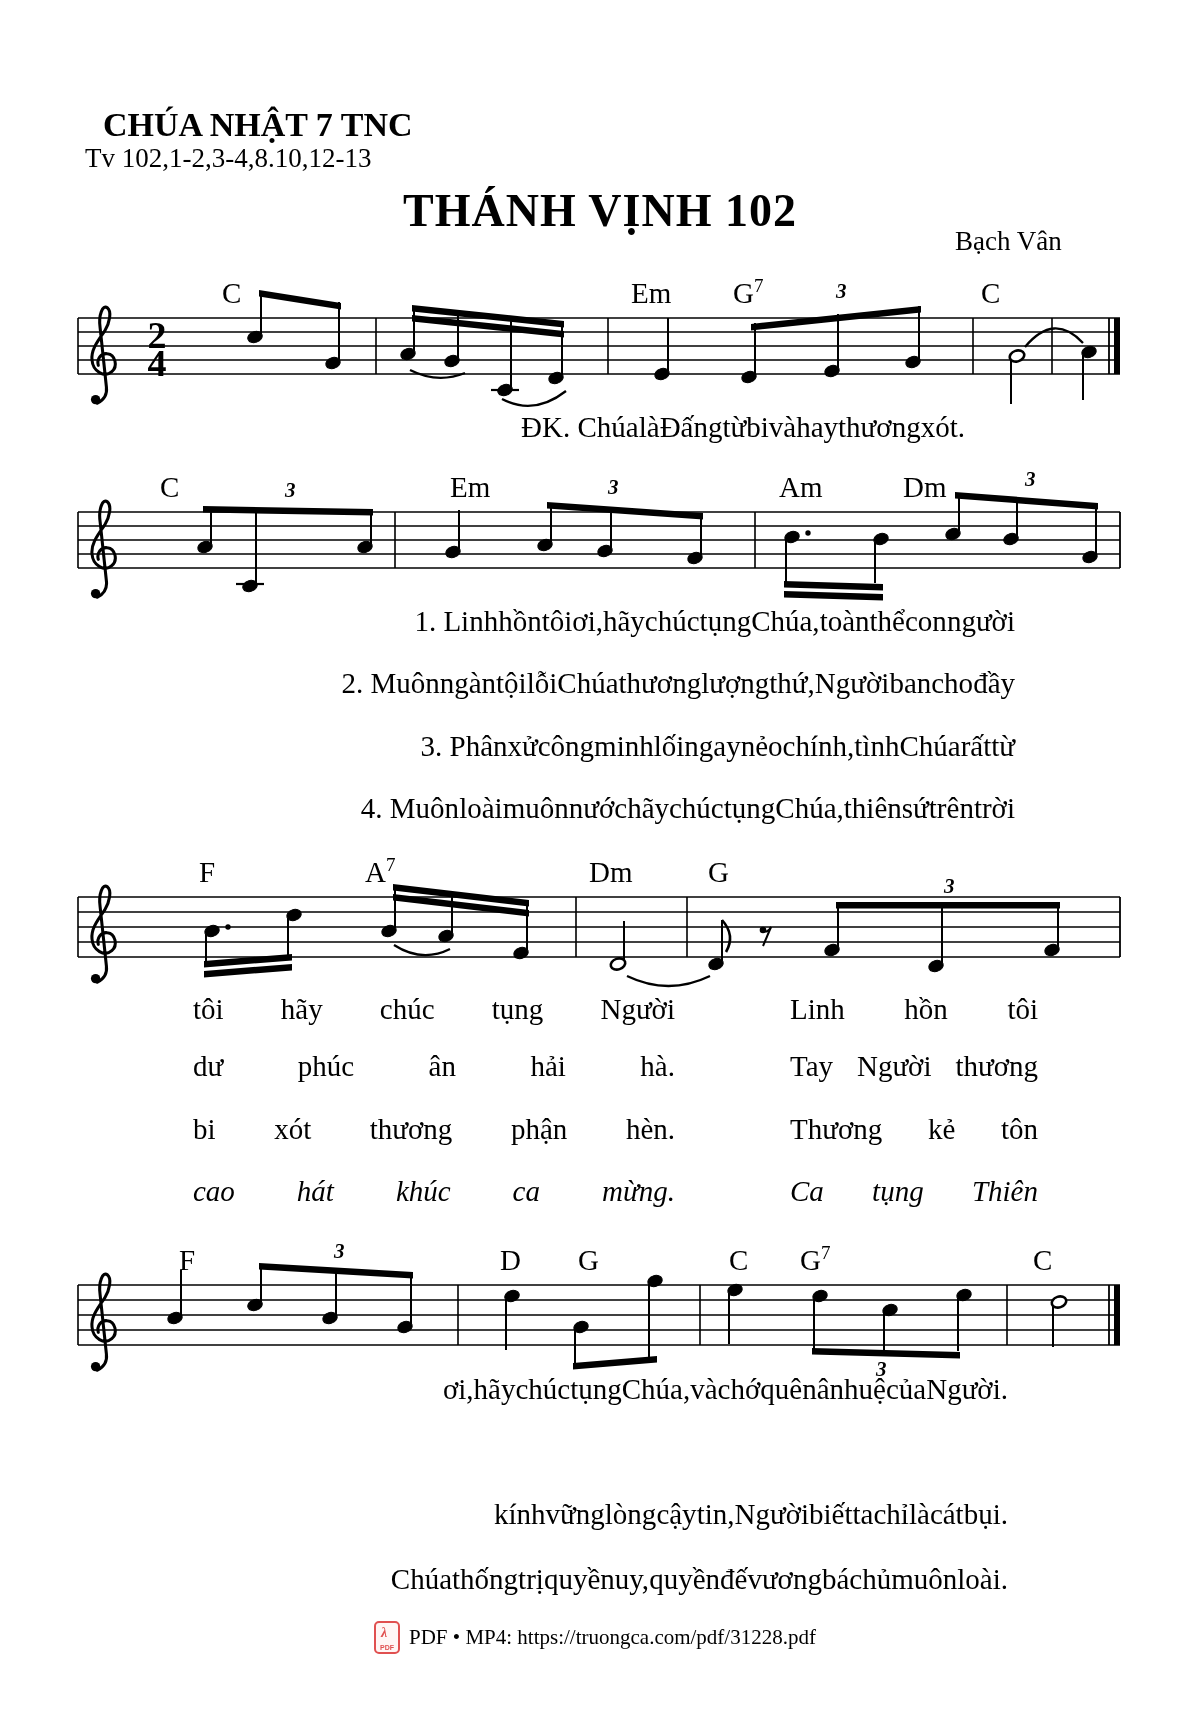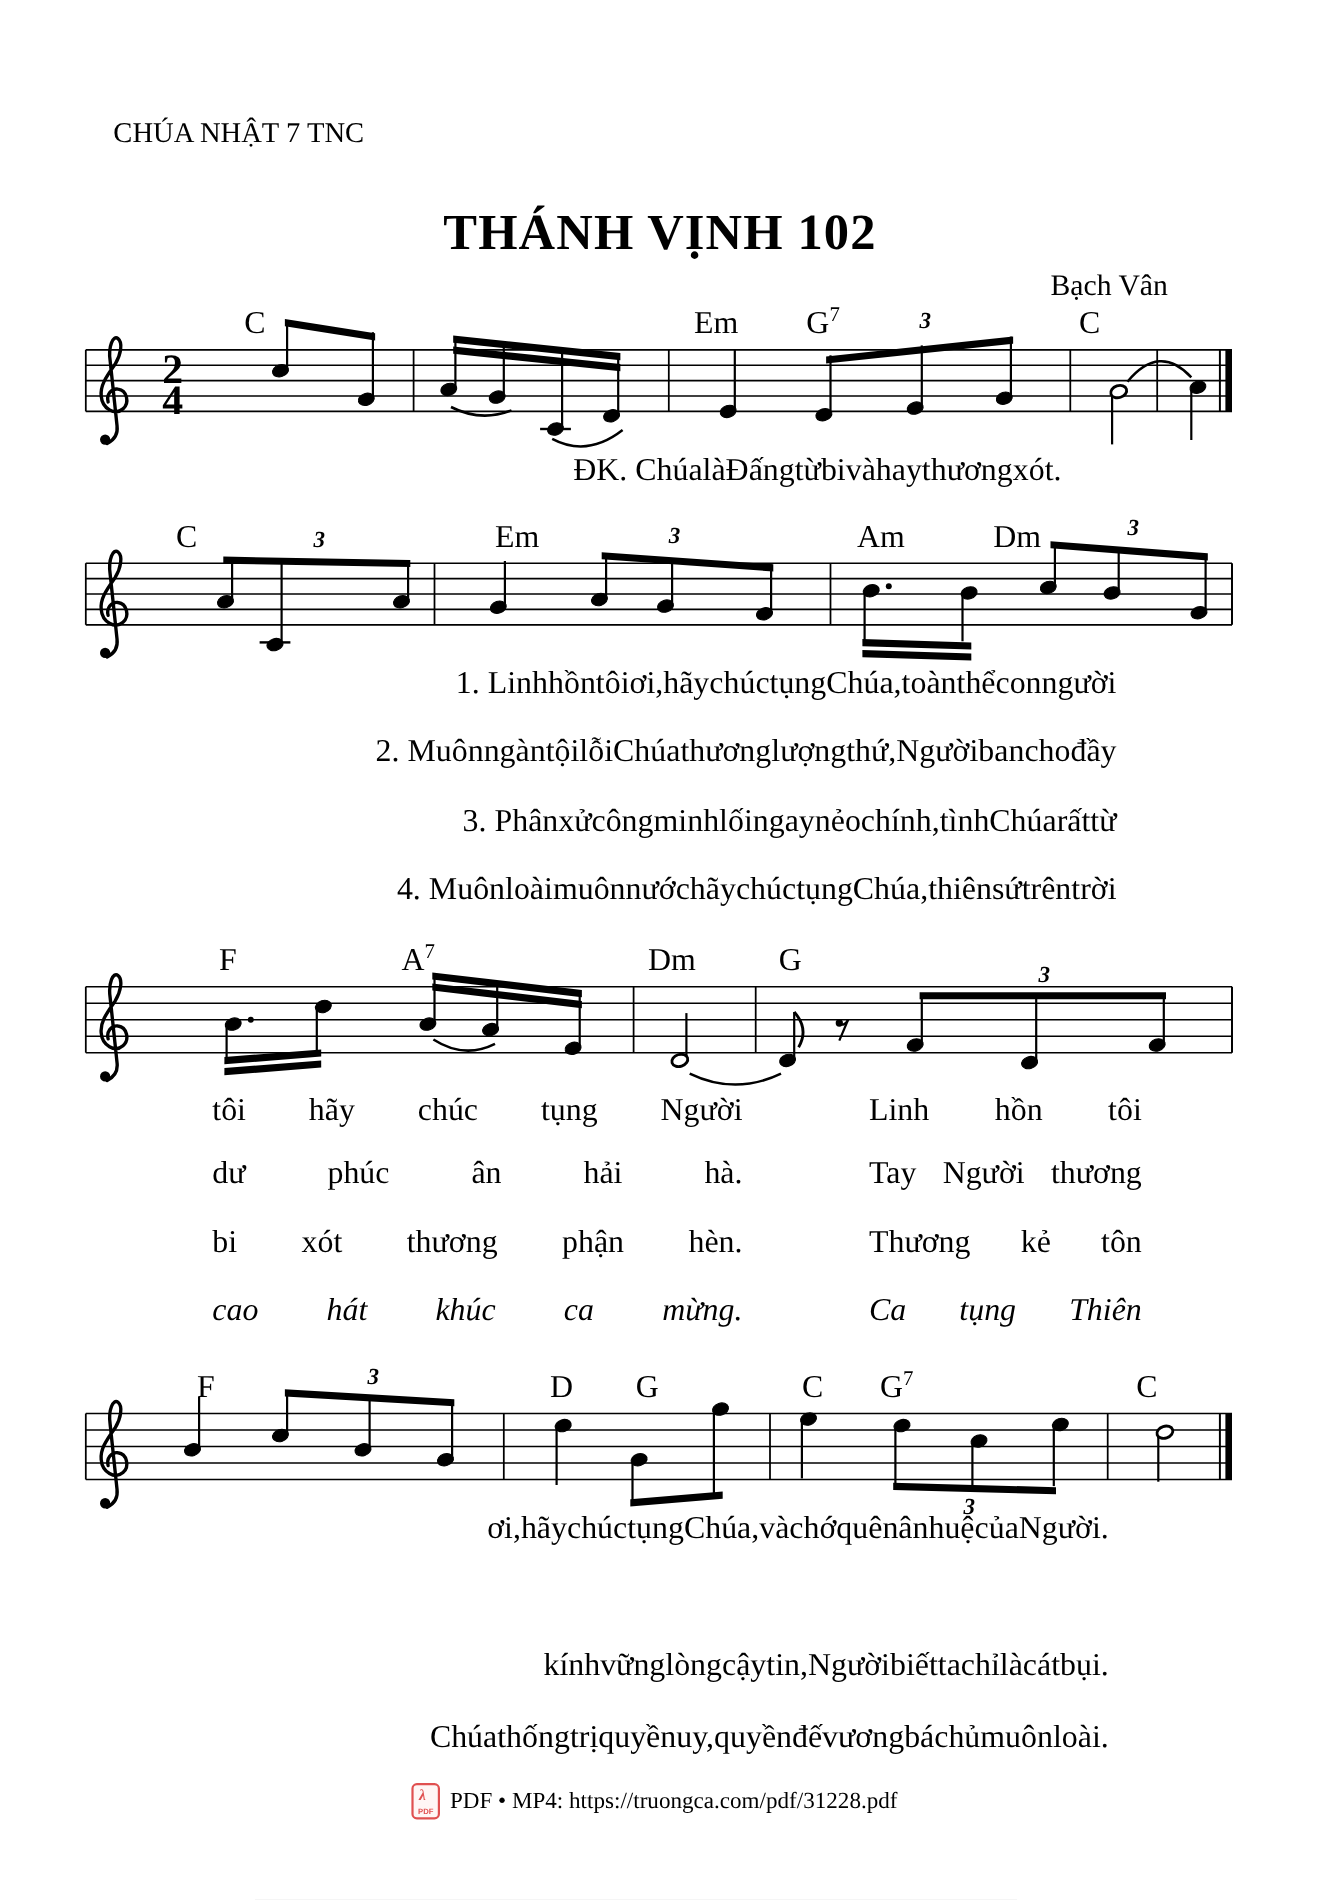--- a/index.html
+++ b/index.html
@@ -1,20 +1,20 @@
 <!DOCTYPE html>
 <html><head>
 <meta charset="utf-8">
 <style>
   html,body{margin:0;padding:0;background:#e8e8e8;}
   #page{position:relative;width:1200px;height:1727px;background:#fff;margin:0 auto;
         font-family:"Liberation Serif","DejaVu Serif",serif;color:#000;overflow:hidden;}
   #notation{position:absolute;left:0;top:0;}
   .abs{position:absolute;}
-  .kicker{font-weight:normal;font-size:26px;}
+  .kicker{font-weight:bold;font-size:34px;}
   .ref{font-size:27px;}
   .title{left:0;right:0;text-align:center;font-weight:bold;font-size:46px;letter-spacing:1px;}
   .composer{font-size:27px;}
   .lyr{display:flex;justify-content:flex-end;font-size:29px;line-height:34px;white-space:pre;}
   .lyr span{white-space:pre;}
   .midrow{display:flex;justify-content:space-between;}
   .mgrp{display:flex;justify-content:space-between;font-size:29px;line-height:34px;white-space:pre;}
   .footer{display:flex;align-items:center;gap:9px;font-size:21px;}
   .pdficon{width:26px;height:33px;border:2px solid #e05050;border-radius:5px;background:#fff6f5;
            position:relative;box-sizing:border-box;}
@@ -244,22 +244,23 @@
         <ellipse cx="655" cy="1281" rx="7.4" ry="5.4" transform="rotate(-18 655 1281)" fill="#000" stroke="#000" stroke-width="1"></ellipse>
         <ellipse cx="735" cy="1290" rx="7.4" ry="5.4" transform="rotate(-18 735 1290)" fill="#000" stroke="#000" stroke-width="1"></ellipse>
         <ellipse cx="820" cy="1296" rx="7.4" ry="5.4" transform="rotate(-18 820 1296)" fill="#000" stroke="#000" stroke-width="1"></ellipse>
         <ellipse cx="890" cy="1310" rx="7.4" ry="5.4" transform="rotate(-18 890 1310)" fill="#000" stroke="#000" stroke-width="1"></ellipse>
         <ellipse cx="964" cy="1295" rx="7.4" ry="5.4" transform="rotate(-18 964 1295)" fill="#000" stroke="#000" stroke-width="1"></ellipse>
         <ellipse cx="1059" cy="1302" rx="7.4" ry="5.4" transform="rotate(-18 1059 1302)" fill="#fff" stroke="#000" stroke-width="2.6"></ellipse>
       </g>
     </svg>
 
   <div class="abs kicker" style="left:103px;top:106px;">CHÚA NHẬT 7 TNC</div>
+  <div class="abs ref" style="left:85px;top:143px;">Tv 102,1-2,3-4,8.10,12-13</div>
   <div class="abs title" style="top:184px;">THÁNH VỊNH 102</div>
-  <div class="abs composer" style="left:955px;top:244px;">Bạch Vân</div>
+  <div class="abs composer" style="left:955px;top:226px;">Bạch Vân</div>
 
   <div class="abs lyr" style="left:130px;top:410px;width:835px;"><span>ĐK. Chúa</span><span>là</span><span>Đấng</span><span>từ</span><span>bi</span><span>và</span><span>hay</span><span>thương</span><span>xót.</span></div>
 
   <div class="abs lyr" style="left:103px;top:604px;width:912px;"><span>1. Linh</span><span>hồn</span><span>tôi</span><span>ơi,</span><span>hãy</span><span>chúc</span><span>tụng</span><span>Chúa,</span><span>toàn</span><span>thể</span><span>con</span><span>người</span></div>
   <div class="abs lyr" style="left:103px;top:666px;width:912px;"><span>2. Muôn</span><span>ngàn</span><span>tội</span><span>lỗi</span><span>Chúa</span><span>thương</span><span>lượng</span><span>thứ,</span><span>Người</span><span>ban</span><span>cho</span><span>đầy</span></div>
   <div class="abs lyr" style="left:103px;top:729px;width:912px;"><span>3. Phân</span><span>xử</span><span>công</span><span>minh</span><span>lối</span><span>ngay</span><span>nẻo</span><span>chính,</span><span>tình</span><span>Chúa</span><span>rất</span><span>từ</span></div>
   <div class="abs lyr" style="left:103px;top:791px;width:912px;"><span>4. Muôn</span><span>loài</span><span>muôn</span><span>nước</span><span>hãy</span><span>chúc</span><span>tụng</span><span>Chúa,</span><span>thiên</span><span>sứ</span><span>trên</span><span>trời</span></div>
 
   <div class="abs midrow" style="left:193px;top:992px;width:845px;">
     <div class="mgrp" style="width:482px;"><span>tôi</span><span>hãy</span><span>chúc</span><span>tụng</span><span>Người</span></div>

